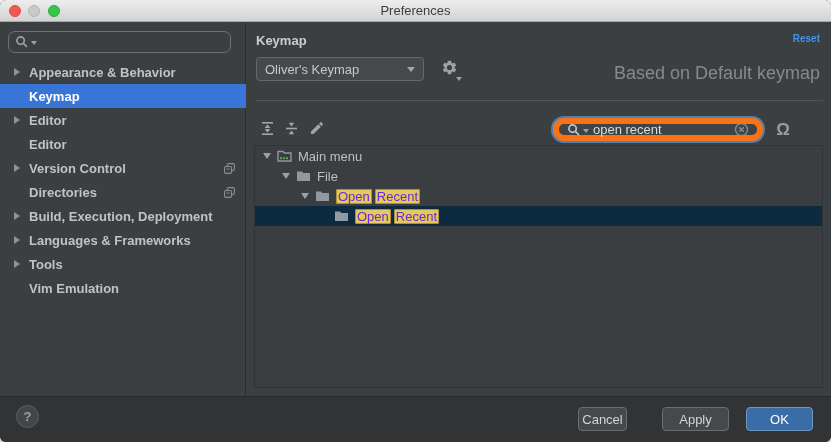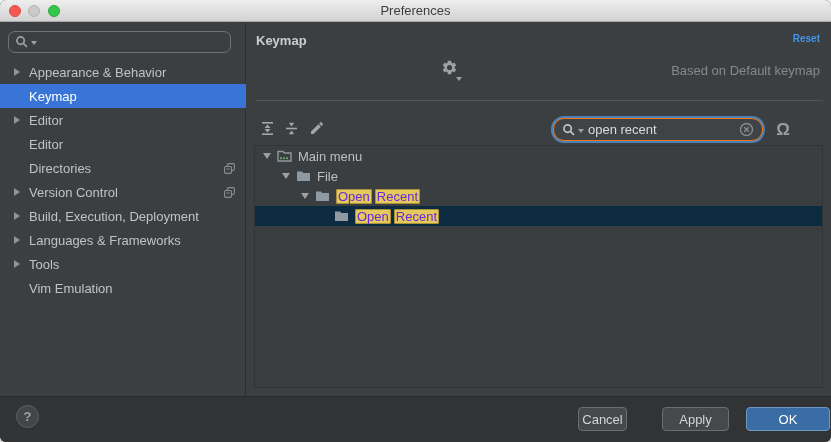--- a/index.html
+++ b/index.html
@@ -29,45 +29,45 @@
     position:absolute;left:0;top:22px;width:246px;height:374px;
     background:#3c3f41;border-right:1px solid #2c2e30;
   }
   .side-search{
     position:absolute;left:8px;top:9px;width:223px;height:22px;
     border:1px solid #6f7375;border-radius:7px;background:transparent;
     display:flex;align-items:center;padding-left:6px;
   }
   .caret-down{width:0;height:0;border-left:3.5px solid transparent;border-right:3.5px solid transparent;border-top:4px solid #9da1a4;margin-left:2px;margin-top:2px;}
   .nav{position:absolute;left:0;top:38px;width:246px;}
-  .nav-item{height:24px;display:flex;align-items:center;font-size:13px;font-weight:normal;color:#c0c2c4;cursor:default;}
+  .nav-item{height:24px;display:flex;align-items:center;font-size:13px;font-weight:bold;color:#c0c2c4;cursor:default;}
   .nav-item.selected{background:#3875d6;color:#ffffff;}
   .nav-arrow{width:0;height:0;border-top:4.5px solid transparent;border-bottom:4.5px solid transparent;border-left:6px solid #8f9294;margin-left:14px;}
   .nav-label{margin-left:9px;white-space:nowrap;}
   .shared-icon{margin-left:auto;margin-right:10px;display:inline-flex;}
   
   .rpanel{position:absolute;left:247px;top:22px;width:584px;height:374px;background:#3c3f41;}
   .panel-title{position:absolute;left:9px;top:11px;font-size:13px;font-weight:bold;color:#cbcdcf;}
   .reset-link{position:absolute;right:11px;top:11px;font-size:10px;font-weight:bold;color:#4394e8;cursor:pointer;}
   .keymap-select{
     position:absolute;left:9px;top:35px;width:168px;height:24px;
     background:#45494b;border:1px solid #646870;border-radius:4px;
     display:flex;align-items:center;font-size:13px;color:#c6c8ca;padding:0 8px;
   }
   .keymap-select .sel-arrow{margin-left:auto;width:0;height:0;border-left:4.5px solid transparent;border-right:4.5px solid transparent;border-top:5px solid #a2a5a8;}
   .gear-wrap{position:absolute;left:194px;top:37px;width:24px;height:22px;cursor:pointer;}
   .gear-wrap .caret-down{position:absolute;left:13px;top:16px;}
-  .based-on{position:absolute;right:11px;top:41px;font-size:13px;color:#87898b;}
+  .based-on{position:absolute;right:11px;top:41px;font-size:18px;color:#87898b;}
   .hsep{position:absolute;left:9px;right:8px;top:78px;height:1px;background:#515557;}
   .tb-icon{position:absolute;top:97px;width:18px;height:18px;cursor:pointer;display:flex;align-items:center;justify-content:center;}
   .tb-expand{left:11px;}.tb-collapse{left:35px;}.tb-edit{left:61px;}
   .shortcut-find{position:absolute;left:525px;top:97px;width:22px;height:22px;color:#9a9da0;font-size:17px;font-weight:bold;text-align:center;line-height:22px;cursor:pointer;}
   .km-search{
     position:absolute;left:306px;top:96px;width:210px;height:23px;
-    background:#3f4345;border:1px solid #f97316;border-radius:11px;
+    background:#3f4345;border:6px solid #f97316;border-radius:11px;
     box-shadow:0 0 0 2px #4d80b5;
     display:flex;align-items:center;padding:0 8px;
   }
   .km-search .query{font-size:13px;color:#dadcdd;margin-left:4px;white-space:nowrap;flex:1;}
   
   .tree-panel{
     position:absolute;left:7px;top:123px;width:569px;height:243px;
     background:#3b3e40;border:1px solid #313437;overflow:hidden;
   }
   .tree-row{height:20px;display:flex;align-items:center;font-size:13px;color:#bdbfc1;padding-left:8px;cursor:default;text-align:right;}
@@ -84,21 +84,21 @@
     background:#434648;border:1px solid #5d6062;color:#9ea1a3;
     font-size:13px;font-weight:bold;text-align:center;line-height:21px;cursor:pointer;
   }
   .btn{
     position:absolute;top:10px;height:24px;border-radius:4px;
     background:#45494b;border:1px solid #6b6e71;color:#d3d5d6;
     font-size:13px;display:flex;align-items:center;justify-content:center;cursor:pointer;
   }
   .btn-cancel{left:578px;width:49px;}
   .btn-apply{left:662px;width:67px;}
-  .btn-ok{left:746px;width:84px;background:#3a6da5;border-color:#6f97c3;color:#ffffff;}
+  .btn-ok{left:746px;width:67px;background:#3a6da5;border-color:#6f97c3;color:#ffffff;}
   svg{display:block;}
 </style>
 </head>
 <body>
 
 <div class="window">
 
   <div class="titlebar">
     <div class="tl red"></div>
     <div class="tl gray"></div>
@@ -132,48 +132,48 @@
   <div class="nav-item">
     <span class="nav-arrow" style="visibility: visible;"></span>
     <span class="nav-label">Editor</span>
 
   </div>
 
   <div class="nav-item">
     <span class="nav-arrow" style="visibility: hidden;"></span>
     <span class="nav-label">Editor</span>
 
+  </div>
+
+  <div class="nav-item">
+    <span class="nav-arrow" style="visibility: visible;"></span>
+    <span class="nav-label">Version Control</span>
+    <span class="shared-icon" style="display: inline-flex;">
+      <svg width="13" height="13" viewBox="0 0 16 16">
+              <rect x="5.5" y="2" width="8.5" height="8.5" rx="1.5" fill="none" stroke="#8b8e91" stroke-width="1.4"></rect>
+              <rect x="2" y="5.5" width="8.5" height="8.5" rx="1.5" fill="#3c3f41" stroke="#8b8e91" stroke-width="1.4"></rect>
+              <rect x="4.5" y="8" width="3.5" height="1.3" fill="#8b8e91"></rect>
+            </svg>
+    </span>
   </div>
 
   <div class="nav-item">
     <span class="nav-arrow" style="visibility: hidden;"></span>
     <span class="nav-label">Directories</span>
     <span class="shared-icon" style="display: inline-flex;">
       <svg width="13" height="13" viewBox="0 0 16 16">
               <rect x="5.5" y="2" width="8.5" height="8.5" rx="1.5" fill="none" stroke="#8b8e91" stroke-width="1.4"></rect>
               <rect x="2" y="5.5" width="8.5" height="8.5" rx="1.5" fill="#3c3f41" stroke="#8b8e91" stroke-width="1.4"></rect>
               <rect x="4.5" y="8" width="3.5" height="1.3" fill="#8b8e91"></rect>
             </svg>
     </span>
   </div>
 
   <div class="nav-item">
     <span class="nav-arrow" style="visibility: visible;"></span>
-    <span class="nav-label">Version Control</span>
-    <span class="shared-icon" style="display: inline-flex;">
-      <svg width="13" height="13" viewBox="0 0 16 16">
-              <rect x="5.5" y="2" width="8.5" height="8.5" rx="1.5" fill="none" stroke="#8b8e91" stroke-width="1.4"></rect>
-              <rect x="2" y="5.5" width="8.5" height="8.5" rx="1.5" fill="#3c3f41" stroke="#8b8e91" stroke-width="1.4"></rect>
-              <rect x="4.5" y="8" width="3.5" height="1.3" fill="#8b8e91"></rect>
-            </svg>
-    </span>
-  </div>
-
-  <div class="nav-item">
-    <span class="nav-arrow" style="visibility: visible;"></span>
     <span class="nav-label">Build, Execution, Deployment</span>
 
   </div>
 
   <div class="nav-item">
     <span class="nav-arrow" style="visibility: visible;"></span>
     <span class="nav-label">Languages &amp; Frameworks</span>
 
   </div>
 
@@ -188,20 +188,24 @@
     <span class="nav-label">Vim Emulation</span>
 
   </div>
 </div>
   </div>
 
   <div class="rpanel">
     <div class="panel-title">Keymap</div>
     <div class="reset-link">Reset</div>
 
+    <div class="keymap-select">
+      <span>Oliver's Keymap</span>
+      <span class="sel-arrow"></span>
+    </div>
 
     <div class="gear-wrap">
       <span>
         <svg width="17" height="17" viewBox="0 0 24 24" fill="#9da1a4">
             <path d="M19.14 12.94c.04-.3.06-.61.06-.94 0-.32-.02-.64-.07-.94l2.03-1.58a.49.49 0 0 0 .12-.61l-1.92-3.32a.49.49 0 0 0-.59-.22l-2.39.96c-.5-.38-1.03-.7-1.62-.94l-.36-2.54a.484.484 0 0 0-.48-.41h-3.84c-.24 0-.43.17-.47.41l-.36 2.54c-.59.24-1.13.57-1.62.94l-2.39-.96a.49.49 0 0 0-.59.22L2.74 8.87c-.12.21-.08.47.12.61l2.03 1.58c-.05.3-.09.63-.09.94s.02.64.07.94l-2.03 1.58a.49.49 0 0 0-.12.61l1.92 3.32c.12.22.37.29.59.22l2.39-.96c.5.38 1.03.7 1.62.94l.36 2.54c.05.24.24.41.48.41h3.84c.24 0 .44-.17.47-.41l.36-2.54c.59-.24 1.13-.56 1.62-.94l2.39.96c.22.08.47 0 .59-.22l1.92-3.32a.49.49 0 0 0-.12-.61l-2.01-1.58zM12 15.6a3.6 3.6 0 1 1 0-7.2 3.6 3.6 0 0 1 0 7.2z"></path>
           </svg>
       </span>
       <span class="caret-down"></span>
     </div>
 

